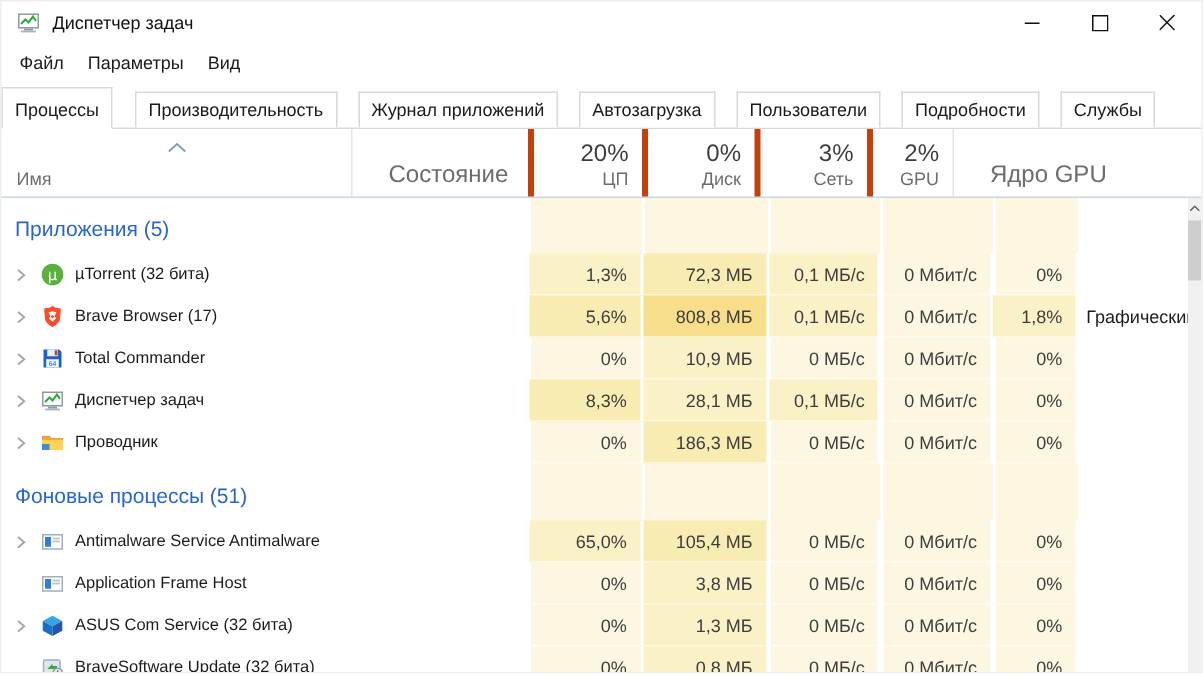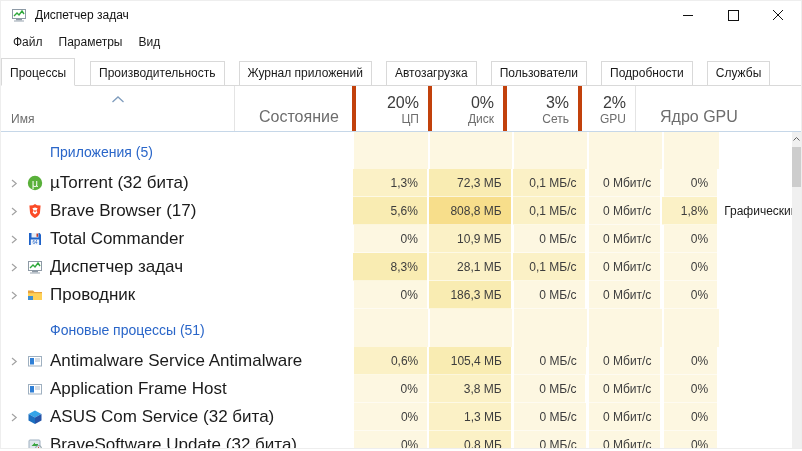--- a/index.html
+++ b/index.html
@@ -42,30 +42,30 @@
   .w-cpu{width:76px}.w-mem{width:84px}.w-disk{width:75px}.w-net{width:75px}.w-gpu{width:57px}
 
   
   .tbody { position:relative; height:320px; overflow:hidden; background:#fff; }
   .stripes { position:absolute; inset:0; z-index:0; }
   .stripe { position:absolute; top:0; bottom:0; background:#fdf7e1; }
   .s-cpu{left:353px;width:74px}.s-mem{left:429px;width:82px}.s-disk{left:513px;width:73px}.s-net{left:588px;width:73px}.s-gpu{left:663px;width:55px}
   .rows { position:relative; z-index:1; }
 
   .row { display:flex; height:28px; align-items:stretch; }
-  .row.group { height:34px;margin-left:40px; }
+  .row.group { height:34px; }
   .row.group:first-child { margin-top:3px; }
   .row.group + .row { }
   .gap-before { margin-top:4px; }
 
   .c-name { width:233px; display:flex; align-items:center; padding-left:9px; }
   .chev { width:17px; display:flex; align-items:center; flex:none; }
   .chev.empty svg { visibility:hidden; }
   .ricon { width:16px; height:16px; margin-right:7px; flex:none; display:flex; align-items:center; justify-content:center; }
-  .rlabel { font-size:17px; color:#1b1b1b; white-space:nowrap; }
+  .rlabel { font-size:11px; color:#1b1b1b; white-space:nowrap; }
   .glabel { font-size:14px; color:#2a66c9; white-space:nowrap; align-self:center; }
   .c-status { width:118px; }
 
   .cell { display:flex; align-items:center; justify-content:flex-end; padding-right:9px;
           font-size:12px; color:#3d3d3d; white-space:nowrap; border-left:2px solid #fff;
           box-shadow: inset 0 -1px 0 rgba(255,255,255,0.55); }
   .cell[data-heat="0"] { background:transparent;text-align:center; }
   .cell[data-heat="1"] { background:#fbf1c6; }
   .cell[data-heat="2"] { background:#f9ecb2; }
   .cell[data-heat="3"] { background:#f7de8b; }
@@ -319,21 +319,21 @@
               <svg width="16" height="16" viewBox="0 0 16 16">
                 <rect x="1.5" y="3.5" width="13" height="9.5" fill="#fff" stroke="#9fb0c0"></rect>
                 <rect x="3" y="5" width="4" height="6.5" fill="#2f7fd6"></rect>
                 <rect x="8" y="5.4" width="5" height="1.2" fill="#b9c6d2"></rect>
                 <rect x="8" y="7.4" width="5" height="1.2" fill="#b9c6d2"></rect>
               </svg>
             </span>
           <span class="rlabel">Antimalware Service Antimalware</span>
         </div>
         <div class="c-status"></div>
-        <div class="cell w-cpu" data-heat="1">0,6%</div>
+        <div class="cell w-cpu" data-heat="1">65,0%</div>
         <div class="cell w-mem" data-heat="2">105,4 МБ</div>
         <div class="cell w-disk" data-heat="0">0 МБ/с</div>
         <div class="cell w-net" data-heat="0">0 Мбит/с</div>
         <div class="cell w-gpu" data-heat="0">0%</div>
         <div class="cell c-core"></div>
       </div>
 
       <div class="row">
         <div class="c-name">
           <span class="chev empty">

